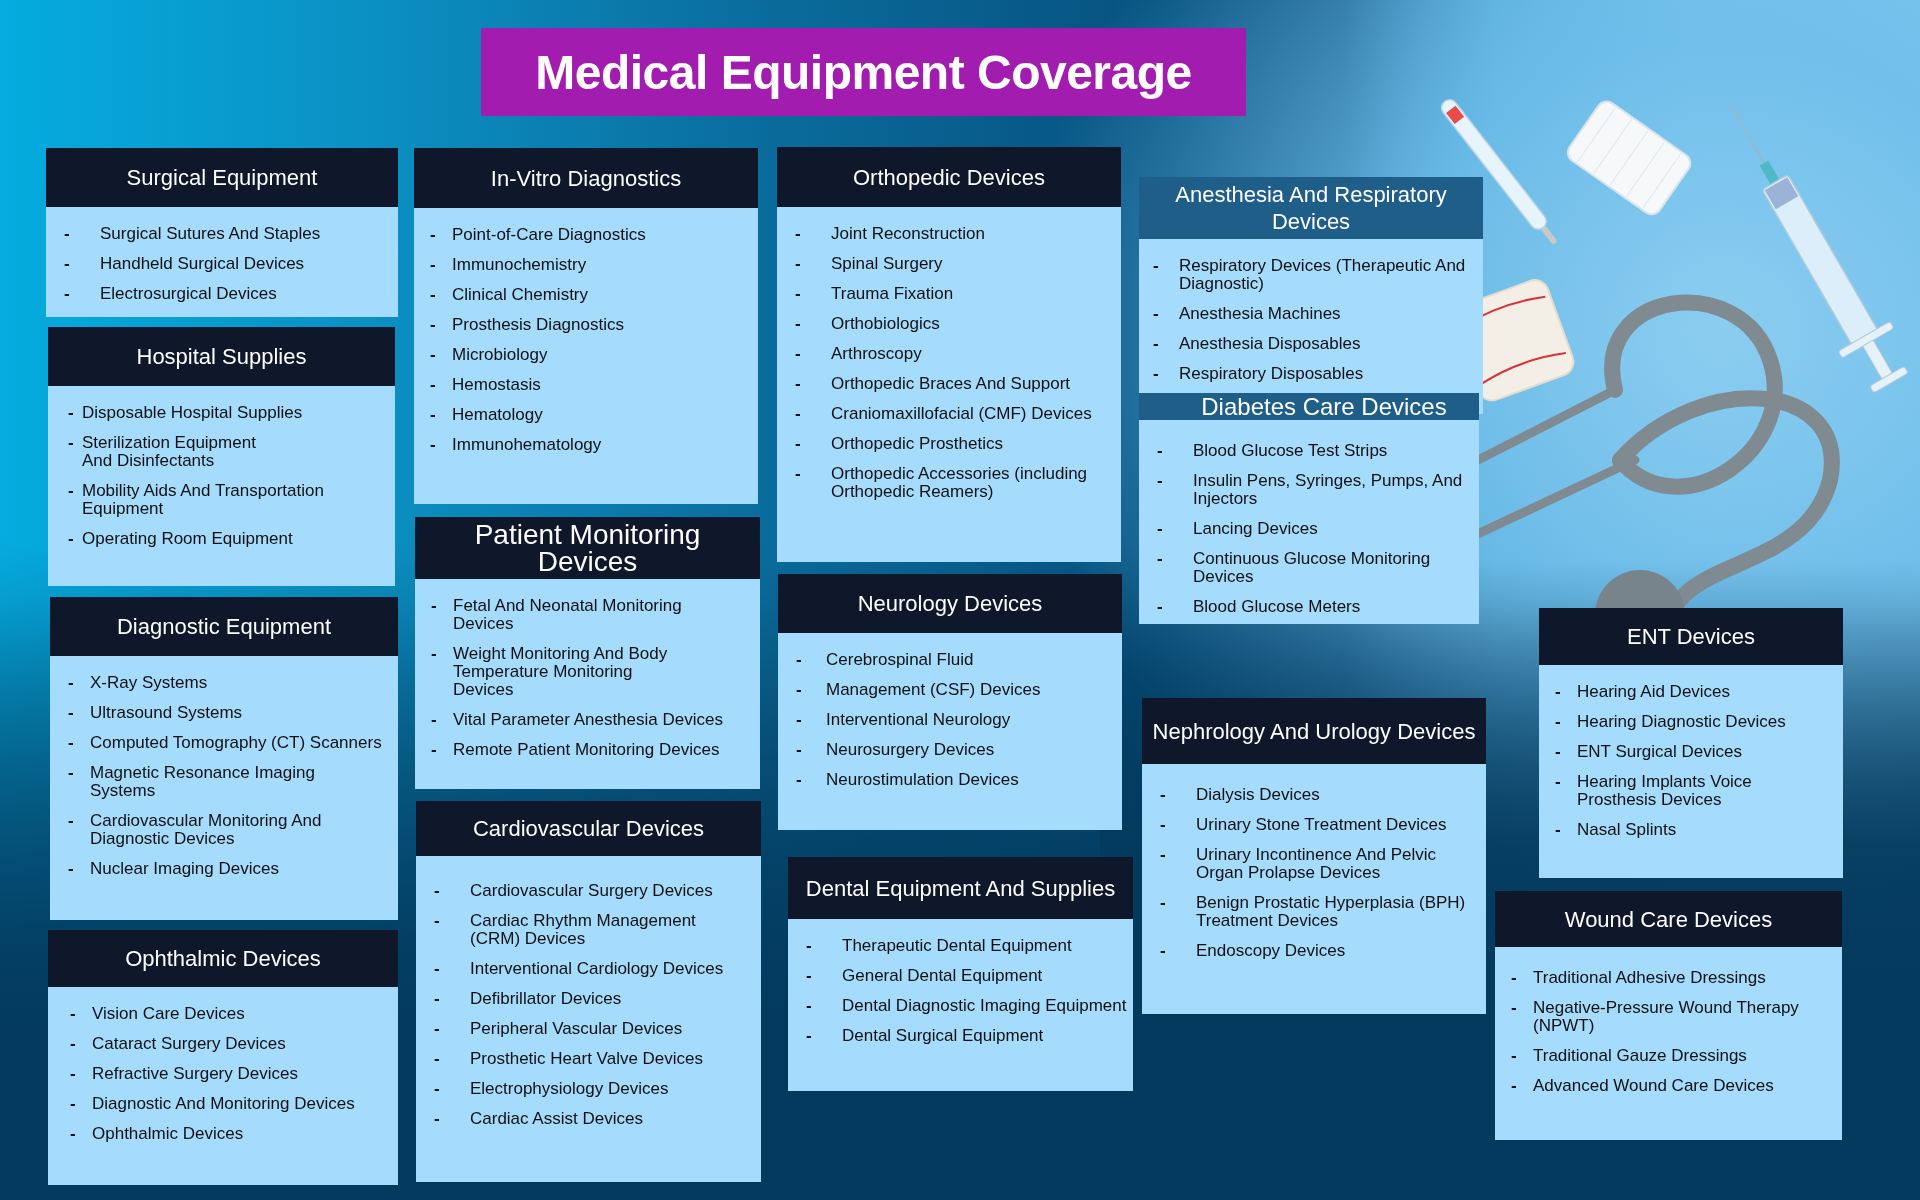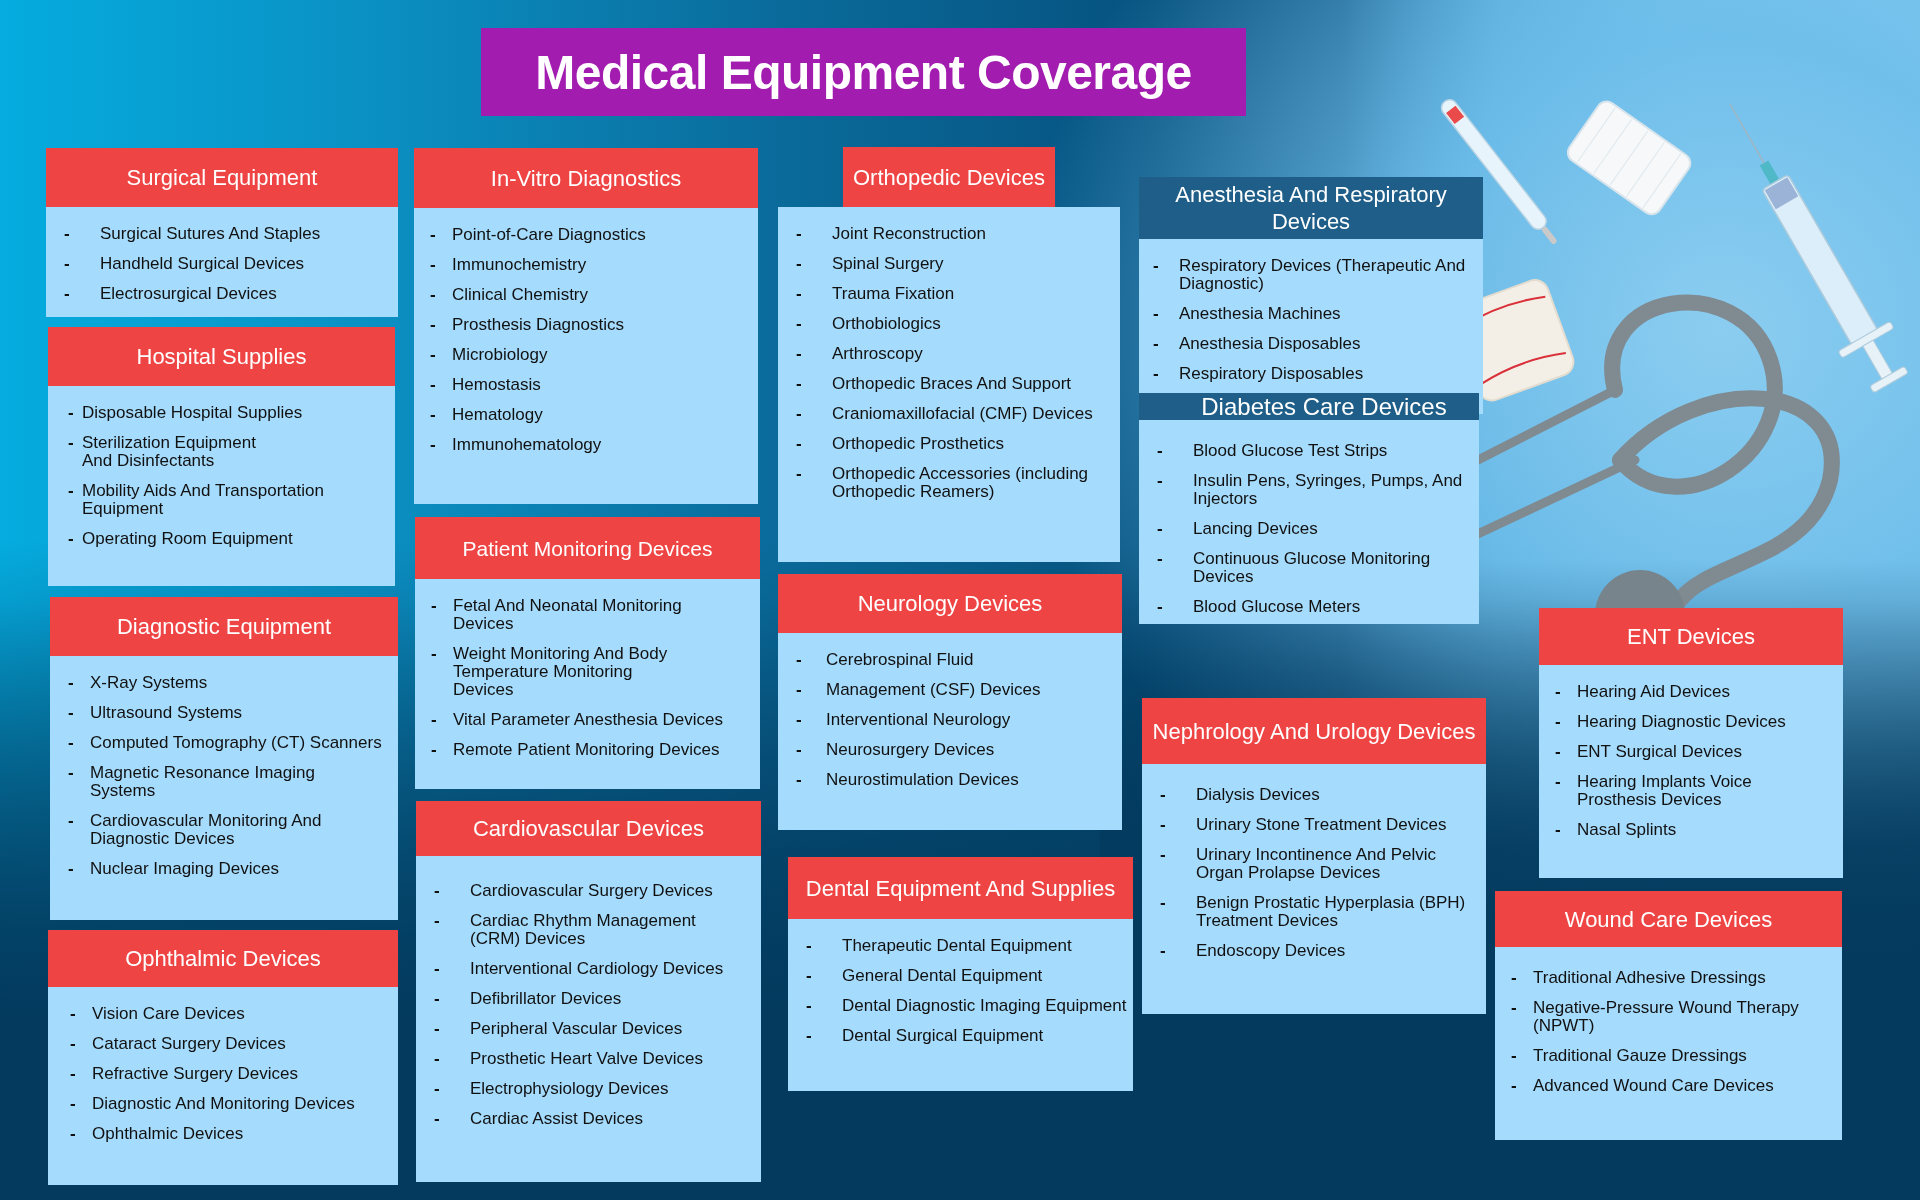--- a/index.html
+++ b/index.html
@@ -29,21 +29,21 @@
     background: #a21caf;
     display: flex; align-items: center; justify-content: center;
   }
   .title-box h1 {
     color: #ffffff; font-size: 48px; font-weight: bold; letter-spacing: -0.5px;
     font-family: "Liberation Sans", sans-serif;
   }
 
   .card { position: absolute; display: flex; flex-direction: column; }
   .card-header {
-    background: #ef4444;
+    background: #0f172a;
     color: #ffffff;
     display: flex; align-items: center; justify-content: center;
     text-align: center;
     font-size: 22px; line-height: 27px;
     padding: 0 10px;
   }
   .card-header.light { background: #1f5e88; }
   .card-body {
     background: #a5dbfd;
     flex: 1;
@@ -250,21 +250,21 @@
         </li>
       <li>
           <span class="dash">-</span>
           <span class="txt">Immunohematology</span>
         </li>
     </ul>
   </div>
 </div>
 
 <div class="card" style="left:415px; top:517px; width:345px; height:272px;">
-  <div class="card-header" style="height:62px; font-size:21px;">Patient Monitoring Devices</div>
+  <div class="card-header" style="height:62px; font-size:28px;">Patient Monitoring Devices</div>
   <div class="card-body" style="padding-left:16px;">
     <ul>
       <li>
           <span class="dash">-</span>
           <span class="txt" style="max-width:250px">Fetal And Neonatal Monitoring Devices</span>
         </li>
       <li>
           <span class="dash">-</span>
           <span class="txt" style="max-width:230px">Weight Monitoring And Body Temperature Monitoring Devices</span>
         </li>
@@ -313,21 +313,21 @@
           <span class="txt">Electrophysiology Devices</span>
         </li>
       <li>
           <span class="dash">-</span>
           <span class="txt">Cardiac Assist Devices</span>
         </li>
     </ul>
   </div>
 </div>
 
-<div class="card" style="left:777px; top:147px; width:344px; height:415px;align-items:center;">
+<div class="card" style="left:777px; top:147px; width:344px; height:415px;">
   <div class="card-header" style="height:60px;">Orthopedic Devices</div>
   <div class="card-body wide-dash">
     <ul>
       <li>
           <span class="dash">-</span>
           <span class="txt">Joint Reconstruction</span>
         </li>
       <li>
           <span class="dash">-</span>
           <span class="txt">Spinal Surgery</span>

